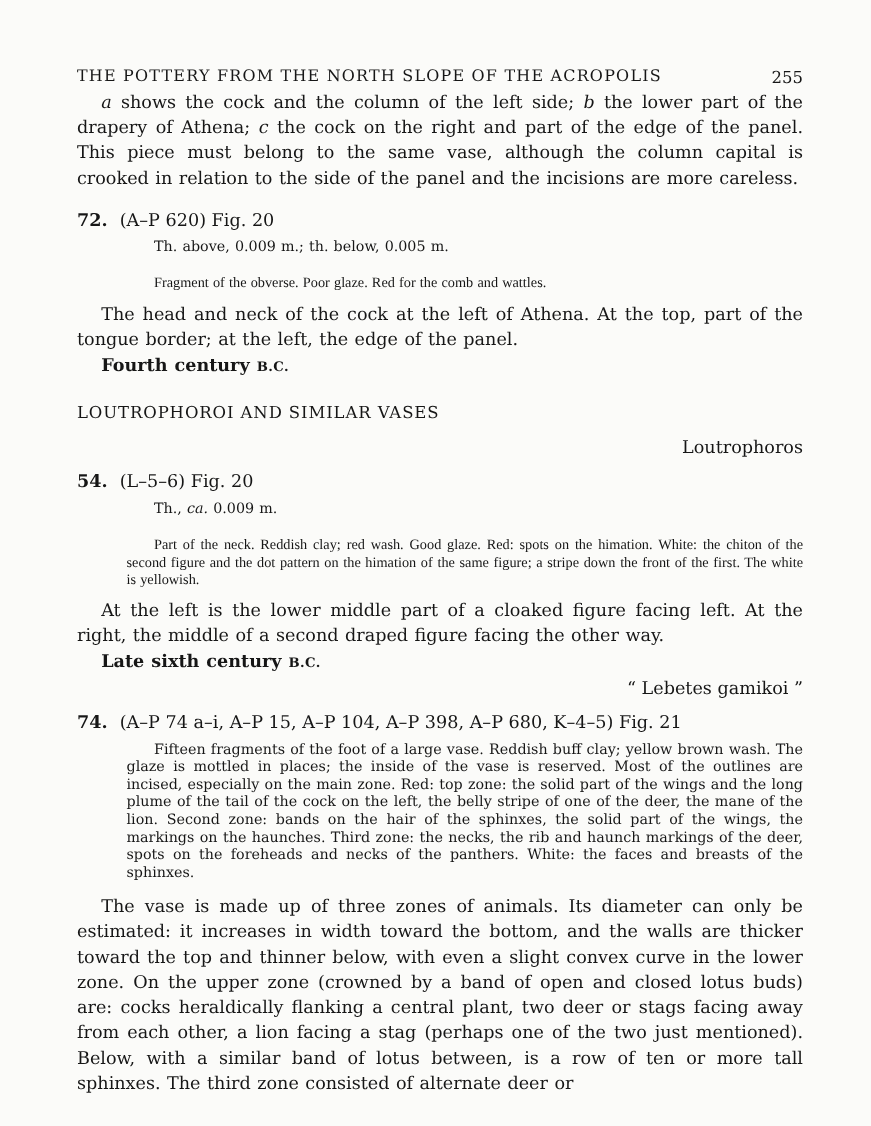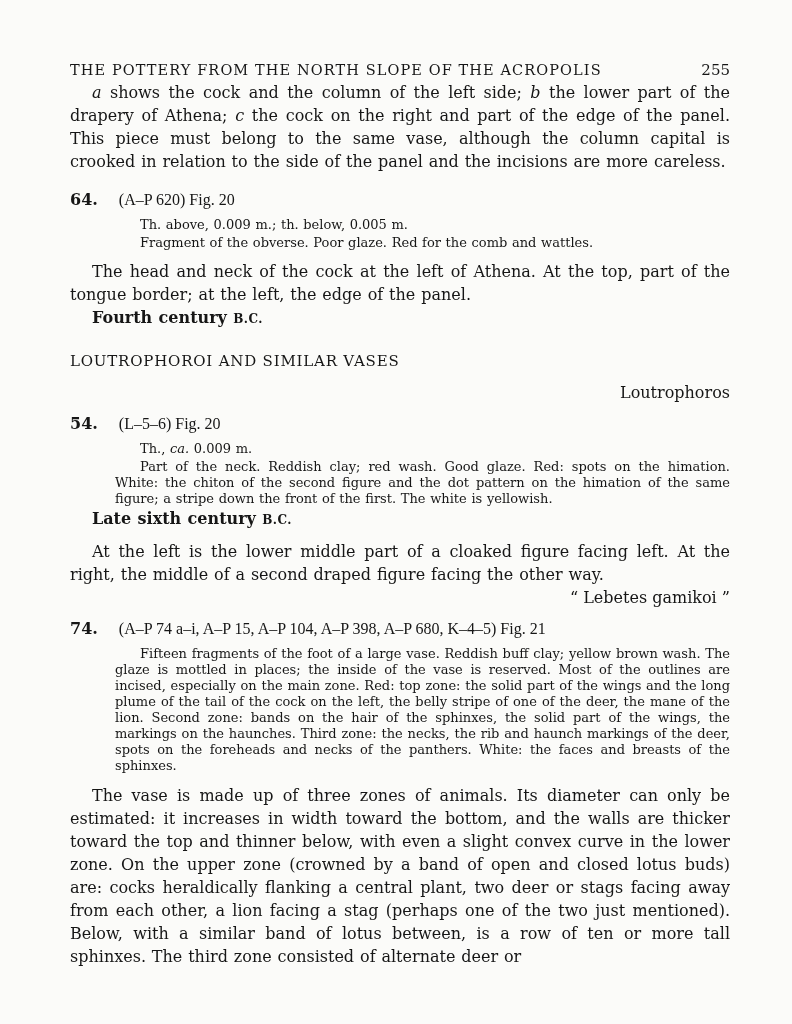--- a/index.html
+++ b/index.html
@@ -48,32 +48,32 @@
   .era { font-size: 12px; letter-spacing: 0.4px; }
   .it { font-style: italic; }
   
   .entry-head {
     margin: 0;
     font-size: 16px;
     line-height: 23px;
     text-align: left;
   }
   .entry-num { font-weight: bold; }
-  .entry-ref { margin-left: 21px; font-family: Liberation Serif, serif; }
+  .entry-ref { margin-left: 11px; }
   
   .details { margin-left: 45px; }
   .detail {
     font-size: 13px;
     line-height: 16px;
     text-align: justify;
     text-indent: 25px;
     word-spacing: 0.04em;
     margin: 0;
   }
-  .detail + .detail { margin-top: 2px; }
+  .detail + .detail { margin-top: 16px; font-family: Liberation Serif, serif; }
   
   .section-head {
     margin: 0;
     font-size: 15px;
     font-weight: normal;
     letter-spacing: 0.8px;
     line-height: 23px;
     text-align: left;
   }
   .subsection {
@@ -99,21 +99,21 @@
 
 <div class="page">
 
   <div class="running-head">
     <span class="rh-title">THE POTTERY FROM THE NORTH SLOPE OF THE ACROPOLIS</span>
     <span class="rh-page">255</span>
   </div>
 
   <p class="body indent mt-para"><span class="it">a</span><span> shows the cock and the column of the left side; </span><span class="it">b</span><span> the lower part of the drapery of Athena; </span><span class="it">c</span><span> the cock on the right and part of the edge of the panel.  This piece must belong to the same vase, although the column capital is crooked in relation to the side of the panel and the incisions are more careless.</span></p>
 
-  <p class="entry-head mt-entry1"><span class="entry-num">64.</span><span class="entry-ref">(A–P 620) Fig. 20</span></p>
+  <p class="entry-head mt-entry1"><span class="entry-num">72.</span><span class="entry-ref">(A–P 620) Fig. 20</span></p>
 
   <div class="details mt-details">
     <p class="detail">Th. above, 0.009 m.; th. below, 0.005 m.</p>
     <p class="detail">Fragment of the obverse.  Poor glaze.  Red for the comb and wattles.</p>
   </div>
 
   <p class="body indent mt-desc">The head and neck of the cock at the left of Athena.  At the top, part of the tongue border; at the left, the edge of the panel.</p>
 
   <p class="body indent date-line"><span>Fourth century </span><span class="era">B.C.</span></p>
 
@@ -121,23 +121,23 @@
 
   <p class="subsection mt-sub">Loutrophoros</p>
 
   <p class="entry-head mt-entry"><span class="entry-num">54.</span><span class="entry-ref">(L–5–6) Fig. 20</span></p>
 
   <div class="details mt-details">
     <p class="detail"><span>Th., </span><span class="it">ca.</span><span> 0.009 m.</span></p>
     <p class="detail">Part of the neck.  Reddish clay; red wash.  Good glaze.  Red: spots on the himation.  White: the chiton of the second figure and the dot pattern on the himation of the same figure; a stripe down the front of the first.  The white is yellowish.</p>
   </div>
 
+  <p class="body indent mt-desc2">At the left is the lower middle part of a cloaked figure facing left.  At the right, the middle of a second draped figure facing the other way.</p>
+
   <p class="body indent date-line"><span>Late sixth century </span><span class="era">B.C.</span></p>
-
-  <p class="body indent mt-desc2">At the left is the lower middle part of a cloaked figure facing left.  At the right, the middle of a second draped figure facing the other way.</p>
 
   <p class="subsection mt-quote">“ Lebetes gamikoi ”</p>
 
   <p class="entry-head mt-entry"><span class="entry-num">74.</span><span class="entry-ref">(A–P 74 a–i, A–P 15, A–P 104, A–P 398, A–P 680, K–4–5) Fig. 21</span></p>
 
   <div class="details mt-details">
     <p class="detail">Fifteen fragments of the foot of a large vase.  Reddish buff clay; yellow brown wash.  The glaze is mottled in places; the inside of the vase is reserved.  Most of the outlines are incised, especially on the main zone.  Red: top zone: the solid part of the wings and the long plume of the tail of the cock on the left, the belly stripe of one of the deer, the mane of the lion.  Second zone: bands on the hair of the sphinxes, the solid part of the wings, the markings on the haunches.  Third zone: the necks, the rib and haunch markings of the deer, spots on the foreheads and necks of the panthers.  White: the faces and breasts of the sphinxes.</p>
   </div>
 
   <p class="body indent mt-final">The vase is made up of three zones of animals.  Its diameter can only be estimated: it increases in width toward the bottom, and the walls are thicker toward the top and thinner below, with even a slight convex curve in the lower zone.  On the upper zone (crowned by a band of open and closed lotus buds) are: cocks heraldically flanking a central plant, two deer or stags facing away from each other, a lion facing a stag (perhaps one of the two just mentioned).  Below, with a similar band of lotus between, is a row of ten or more tall sphinxes.  The third zone consisted of alternate deer or</p>

